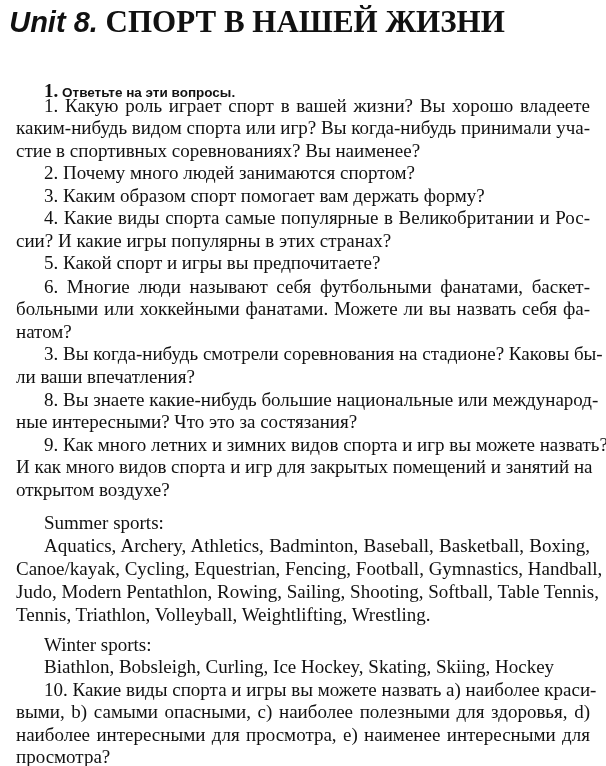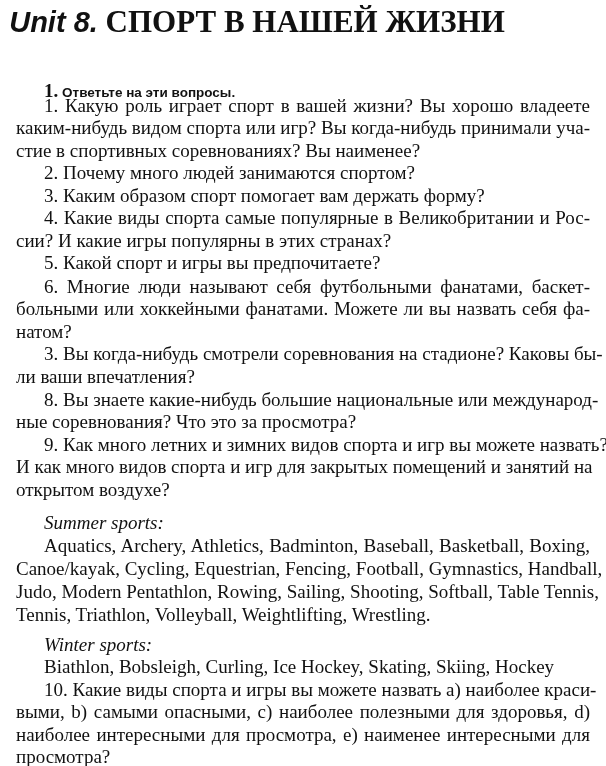--- a/index.html
+++ b/index.html
@@ -16,21 +16,21 @@
     font-weight: bold; font-size: 13.5px; line-height: 26px; white-space: nowrap;
   }
   .ex-head .num { font-family: "Liberation Serif", serif; font-size: 19px; }
   .line {
     position: absolute; left: 16px; width: 574px;
     font-family: "Liberation Serif", serif; font-size: 19px; line-height: 22px;
     white-space: nowrap;
   }
   .line.ind { left: 44px; width: 546px; }
   .line.just { text-align: justify; text-align-last: justify; }
-  .italic { font-style: italic; }
+  .italic { }
 </style>
 </head>
 <body>
 
 <div class="page">
 
   <div class="title">
     <span class="unit">Unit 8.</span>
     <span class="topic">СПОРТ В НАШЕЙ ЖИЗНИ</span>
   </div>
@@ -47,21 +47,21 @@
   <div class="line ind" style="top:185px">3. Каким образом спорт помогает вам держать форму?</div>
   <div class="line ind just" style="top:207px">4. Какие виды спорта самые популярные в Великобритании и Рос-</div>
   <div class="line" style="top:230px">сии? И какие игры популярны в этих странах?</div>
   <div class="line ind" style="top:252px">5. Какой спорт и игры вы предпочитаете?</div>
   <div class="line ind just" style="top:276px">6. Многие люди называют себя футбольными фанатами, баскет-</div>
   <div class="line just" style="top:298px">больными или хоккейными фанатами. Можете ли вы назвать себя фа-</div>
   <div class="line" style="top:321px">натом?</div>
   <div class="line ind just" style="top:343px">3. Вы когда-нибудь смотрели соревнования на стадионе? Каковы бы-</div>
   <div class="line" style="top:366px">ли ваши впечатления?</div>
   <div class="line ind just" style="top:389px">8. Вы знаете какие-нибудь большие национальные или международ-</div>
-  <div class="line" style="top:411px">ные соревнования? Что это за просмотра?</div>
+  <div class="line" style="top:411px">ные интересными? Что это за состязания?</div>
   <div class="line ind just" style="top:434px">9. Как много летних и зимних видов спорта и игр вы можете назвать?</div>
   <div class="line just" style="top:456px">И как много видов спорта и игр для закрытых помещений и занятий на</div>
   <div class="line" style="top:479px">открытом воздухе?</div>
 
   <div class="line ind italic" style="top:512px">Summer sports:</div>
   <div class="line ind just" style="top:535px">Aquatics, Archery, Athletics, Badminton, Baseball, Basketball, Boxing,</div>
   <div class="line just" style="top:558px">Canoe/kayak, Cycling, Equestrian, Fencing, Football, Gymnastics, Handball,</div>
   <div class="line just" style="top:581px">Judo, Modern Pentathlon, Rowing, Sailing, Shooting, Softball, Table Tennis,</div>
   <div class="line" style="top:604px">Tennis, Triathlon, Volleyball, Weightlifting, Wrestling.</div>
 

